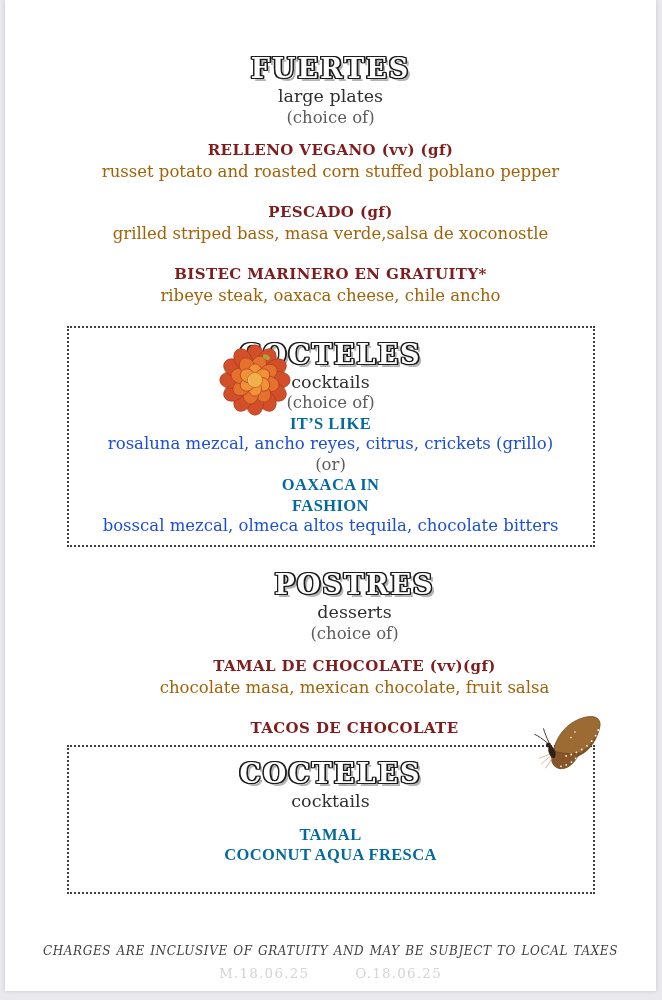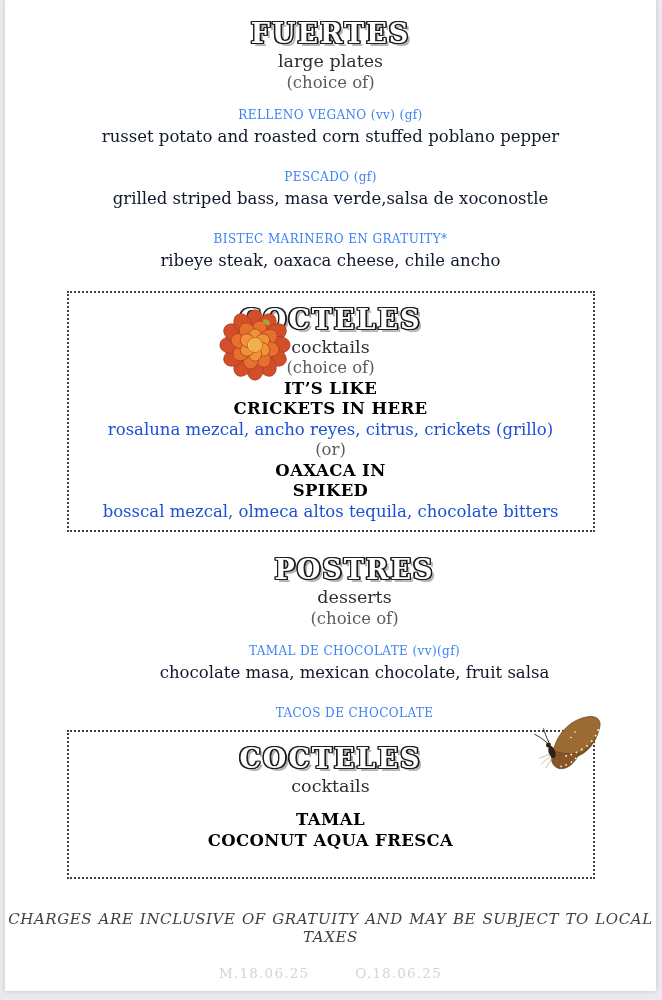--- a/index.html
+++ b/index.html
@@ -50,48 +50,49 @@
   }
   .choice-note {
     font-size: 16.5px;
     line-height: 21px;
     color: #5c5c5c;
     margin-bottom: 12px;
   }
   .menu-item { margin-bottom: 20px; }
   .menu-item.tight { margin-bottom: 6px; }
   .item-name {
-    font-weight: normal;
-    font-size: 12px;
+    font-weight: bold;
+    font-size: 15px;
     line-height: 21px;
     letter-spacing: 0.4px;
-    color: #3b82f6;
+    color: #7f1d1d;
   }
   .item-desc {
     font-size: 16.5px;
     line-height: 21px;
-    color: #0f172a;
-  }
-  .section-fuertes { padding-top: 17px; }
+    color: #a16207;
+  }
+  .section-fuertes { padding-top: 52px; }
   .section-postres { padding-top: 21px; padding-left: 48px; }
   .dotted-box {
     position: relative;
     width: 524px;
     margin: 0 auto;
     border: 2px dotted #3f3f3f;
     padding: 10px 0 8px;
   }
   .dotted-box .line {
     font-size: 16.5px;
     line-height: 20.5px;
   }
   .dotted-box .bold-line {
     font-weight: bold;
     letter-spacing: 0.4px;
-    color: #000000;
+    color: #0369a1;
+    font-family: Liberation Serif, serif;
   }
   .dotted-box .gray-line { color: #5c5c5c; }
   .dotted-box .desc-line { color: #1d4ed8; }
   .box-2 { margin-top: 6px; padding-bottom: 26px; }
   .gap-sm { height: 13px; }
   .flower {
     position: absolute;
     left: 148px;
     top: 13px;
     width: 76px;
@@ -107,25 +108,25 @@
     pointer-events: none;
   }
   .page-footer {
     position: absolute;
     left: 0;
     right: 0;
     bottom: 10px;
   }
   .footer-note {
     font-style: italic;
-    font-size: 15px;
+    font-size: 12px;
     letter-spacing: 0.6px;
     word-spacing: 1px;
     color: #3f3f3f;
-    margin-bottom: 19px;
+    margin-bottom: 7px;
   }
   .footer-dates {
     display: flex;
     justify-content: center;
     gap: 46px;
     font-size: 13.5px;
     letter-spacing: 1.2px;
     color: #d3d3d8;
     text-align: center;
   }
@@ -246,25 +247,24 @@
           </g>
           <circle cx="40" cy="40" r="8" fill="#f2b04a" stroke="#c9651f" stroke-width="0.8"></circle>
           <path d="M34 36 a7 7 0 0 0 3 10 a9 9 0 0 1 -3 -10 Z" fill="#fff3e2"></path>
           <ellipse cx="52" cy="16" rx="4" ry="2.6" fill="#a9a238" transform="rotate(30 52 16)"></ellipse>
         </svg>
       </span>
       <h1 class="display-title">COCTELES</h1>
       <div class="subtitle">cocktails</div>
       <div class="line gray-line">(choice of)</div>
       <div class="line bold-line">IT’S LIKE</div>
-      <div class="line bold-line">CRICKETS IN HERE</div>
       <div class="line desc-line">rosaluna mezcal, ancho reyes, citrus, crickets (grillo)</div>
       <div class="line gray-line">(or)</div>
       <div class="line bold-line">OAXACA IN</div>
-      <div class="line bold-line">SPIKED</div>
+      <div class="line bold-line">FASHION</div>
       <div class="line desc-line">bosscal mezcal, olmeca altos tequila, chocolate bitters</div>
     </section>
 
     <section class="section-postres">
       <h1 class="display-title">POSTRES</h1>
       <div class="subtitle">desserts</div>
       <div class="choice-note">(choice of)</div>
 
       <div class="menu-item">
         <div class="item-name">TAMAL DE CHOCOLATE (vv)(gf)</div>

